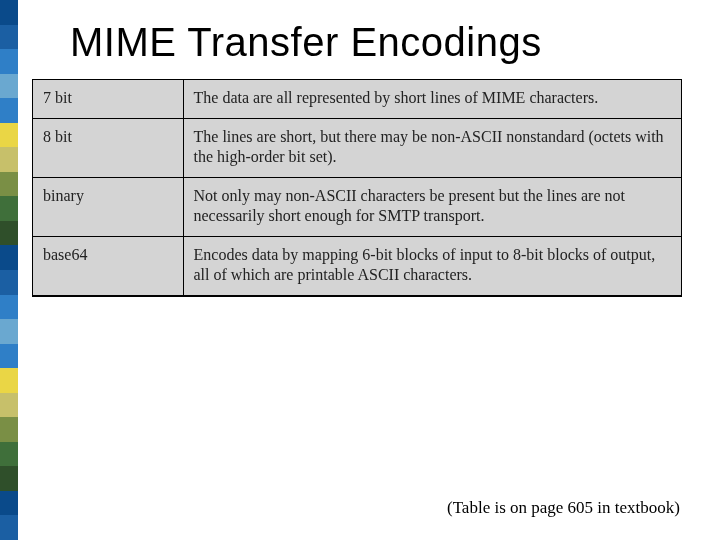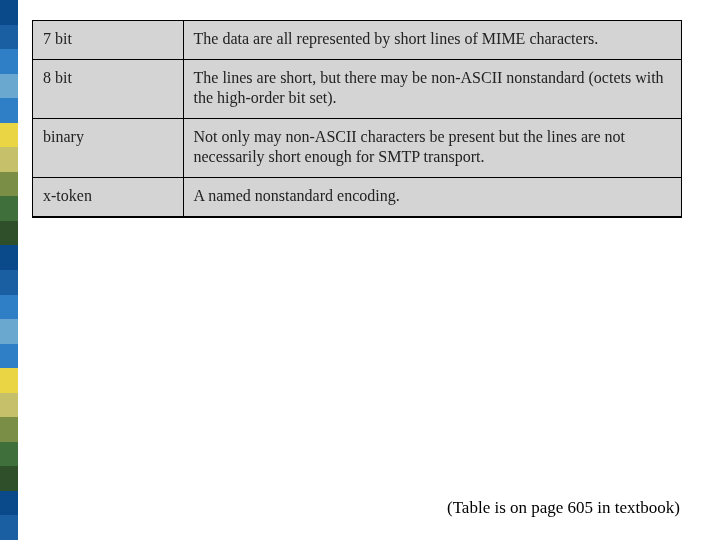--- a/index.html
+++ b/index.html
@@ -107,38 +107,39 @@
     <div class="stripe-seg" style="background: rgb(234, 214, 69);"></div>
     <div class="stripe-seg" style="background: rgb(199, 192, 106);"></div>
     <div class="stripe-seg" style="background: rgb(122, 143, 69);"></div>
     <div class="stripe-seg" style="background: rgb(63, 111, 58);"></div>
     <div class="stripe-seg" style="background: rgb(47, 79, 42);"></div>
     <div class="stripe-seg" style="background: rgb(10, 74, 138);"></div>
     <div class="stripe-seg" style="background: rgb(27, 95, 163);"></div>
   </div>
 
 <div class="content">
+  <h1 class="title">MIME Transfer Encodings</h1>
 
   <div class="table-wrap">
     <table>
       <tbody>
           <tr>
             <td class="col-name">7 bit</td>
             <td class="col-desc">The data are all represented by short lines of MIME characters.</td>
           </tr>
           <tr>
             <td class="col-name">8 bit</td>
             <td class="col-desc">The lines are short, but there may be non-ASCII nonstandard (octets with the high-order bit set).</td>
           </tr>
           <tr>
             <td class="col-name">binary</td>
             <td class="col-desc">Not only may non-ASCII characters be present but the lines are not necessarily short enough for SMTP transport.</td>
           </tr>
           <tr>
-            <td class="col-name">x-token</td>
-            <td class="col-desc">A named nonstandard encoding.</td>
+            <td class="col-name">base64</td>
+            <td class="col-desc">Encodes data by mapping 6-bit blocks of input to 8-bit blocks of output, all of which are printable ASCII characters.</td>
           </tr>
         </tbody>
     </table>
   </div>
 </div>
 
 <div class="footnote">(Table is on page 605 in textbook)</div>
 
 </body></html>

